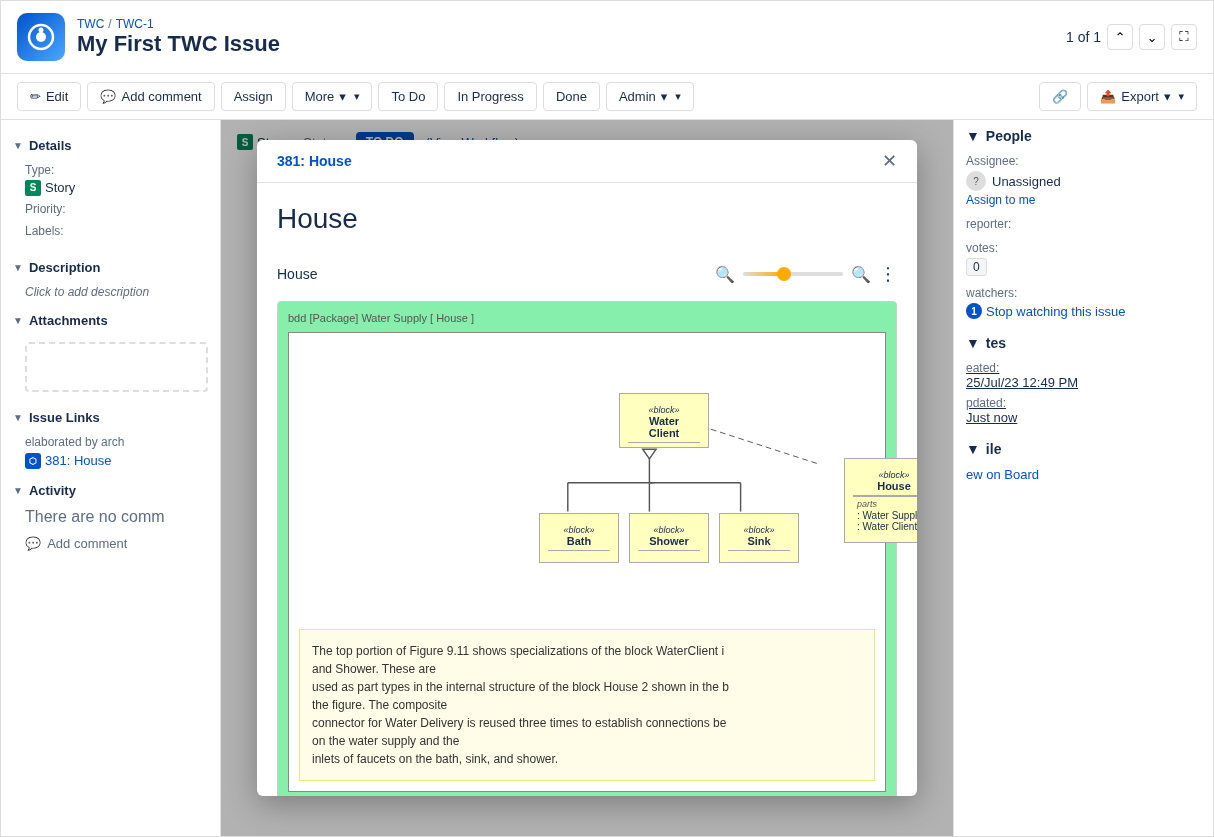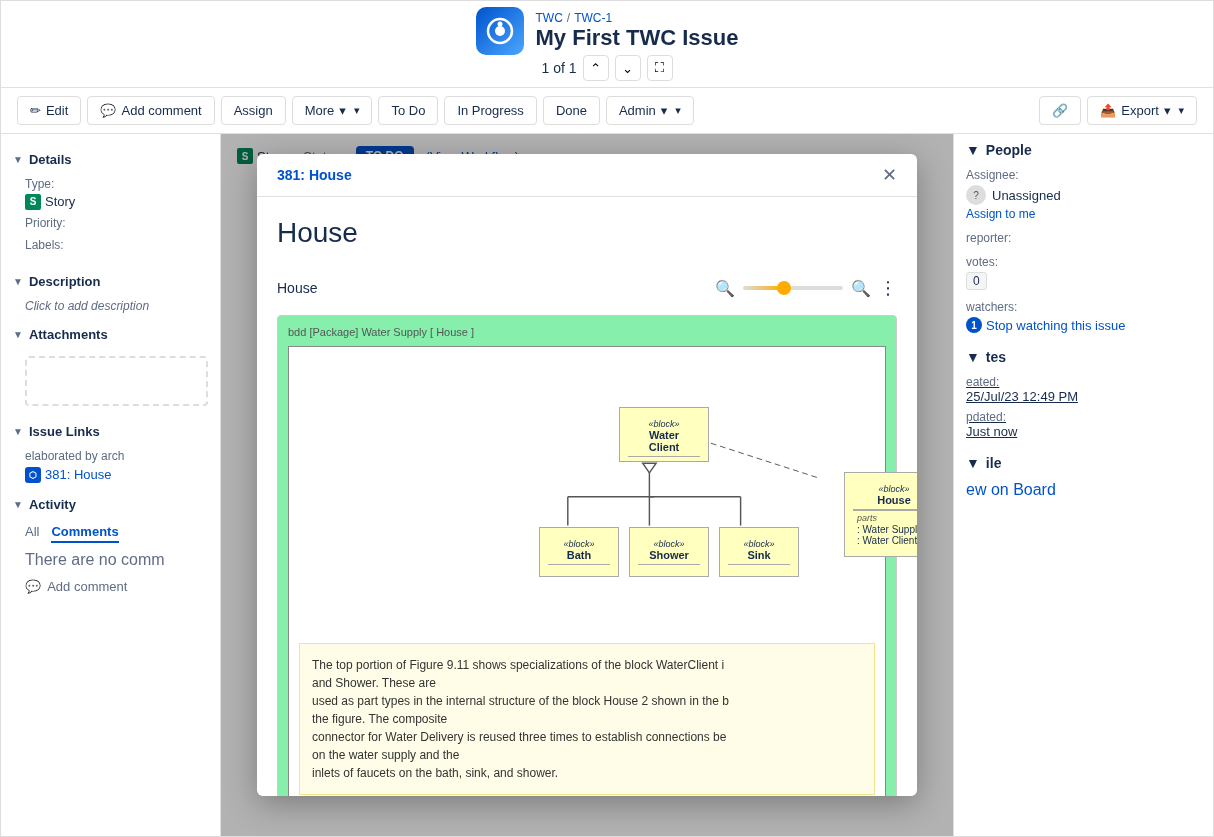--- a/index.html
+++ b/index.html
@@ -1,21 +1,21 @@
 <!DOCTYPE html>
 <html><head>
   <meta charset="utf-8">
   <style>
     * { box-sizing: border-box; margin: 0; padding: 0; }
     body { font-family: -apple-system, BlinkMacSystemFont, 'Segoe UI', sans-serif; background: #f4f5f7; color: #172b4d; font-size: 13px; }
 
     .app-wrapper { width: 1214px; height: 837px; background: #fff; display: flex; flex-direction: column; overflow: hidden; border: 1px solid #ddd; }
 
     
-    .header { display: flex; align-items: center; justify-content: space-between; padding: 6px 16px; border-bottom: 1px solid #e0e0e0; background: #fff; min-height: 72px; flex-direction: column; }
+    .header { display: flex; align-items: center; justify-content: space-between; padding: 12px 16px; border-bottom: 1px solid #e0e0e0; background: #fff; min-height: 72px; }
     .header-left { display: flex; align-items: center; gap: 12px; }
     .app-icon { width: 48px; height: 48px; background: linear-gradient(135deg, #0052cc, #4ba7ff); border-radius: 10px; display: flex; align-items: center; justify-content: center; }
     .app-icon svg { width: 30px; height: 30px; }
     .breadcrumb { display: flex; flex-direction: column; }
     .breadcrumb-top { font-size: 12px; color: #5e6c84; display: flex; align-items: center; gap: 4px; }
     .breadcrumb-top a { color: #0052cc; text-decoration: none; }
     .page-title { font-size: 22px; font-weight: 600; color: #172b4d; }
     .header-right { display: flex; align-items: center; gap: 12px; }
     .pagination { display: flex; align-items: center; gap: 6px; font-size: 14px; color: #172b4d; }
     .pag-btn { background: none; border: 1px solid #ddd; border-radius: 4px; width: 26px; height: 26px; cursor: pointer; display: flex; align-items: center; justify-content: center; }
@@ -74,21 +74,21 @@
     .watch-btn { display: flex; align-items: center; gap: 4px; }
     .watch-badge { background: #0052cc; color: white; border-radius: 50%; width: 16px; height: 16px; display: inline-flex; align-items: center; justify-content: center; font-size: 10px; font-weight: 700; }
     .stop-watch-link { color: #0052cc; cursor: pointer; font-size: 13px; }
 
     .dates-section { margin-bottom: 16px; }
     .date-field { margin-bottom: 6px; text-decoration: underline; }
     .date-label { font-size: 12px; color: #5e6c84; }
     .date-value { font-size: 13px; color: #172b4d; }
 
     .file-section { margin-bottom: 16px; }
-    .view-board-link { color: #0052cc; cursor: pointer; font-size: 16px; text-decoration: none; }
+    .view-board-link { color: #0052cc; cursor: pointer; font-size: 13px; text-decoration: none; }
 
     
     .modal-overlay { position: absolute; top: 0; left: 0; right: 0; bottom: 0; background: rgba(0,0,0,0.3); display: flex; align-items: flex-start; justify-content: center; padding-top: 20px; z-index: 100; }
     .modal { background: #fff; border-radius: 6px; width: 660px; max-height: calc(100% - 40px); overflow-y: auto; box-shadow: 0 8px 32px rgba(0,0,0,0.3); }
     .modal-header { display: flex; align-items: center; justify-content: space-between; padding: 12px 20px; border-bottom: 1px solid #e0e0e0; }
     .modal-title { color: #0052cc; font-size: 14px; font-weight: 600; cursor: pointer; }
     .modal-close { background: none; border: none; font-size: 18px; cursor: pointer; color: #5e6c84; line-height: 1; }
     .modal-body { padding: 20px 20px 0 20px; }
     .modal-diagram-title { font-size: 28px; font-weight: 400; color: #172b4d; margin-bottom: 20px; }
 
@@ -245,24 +245,20 @@
         <a class="issue-link">
           <span class="link-icon">⬡</span>
           <span>381: House</span>
         </a>
       </div>
 
       <div class="section-header">
         <span class="chevron">▼</span>
         <span>Activity</span>
       </div>
-      <div class="activity-tabs">
-        <span class="act-tab">All</span>
-        <span class="act-tab active">Comments</span>
-      </div>
       <div class="no-comments">There are no comm</div>
       <div class="add-comment-btn">
         <span>💬</span>
         <span>Add comment</span>
       </div>
     </div>
 
     <div class="center-panel">
 
       <div style="padding: 12px 16px; background: #fff; height: 100%;">

